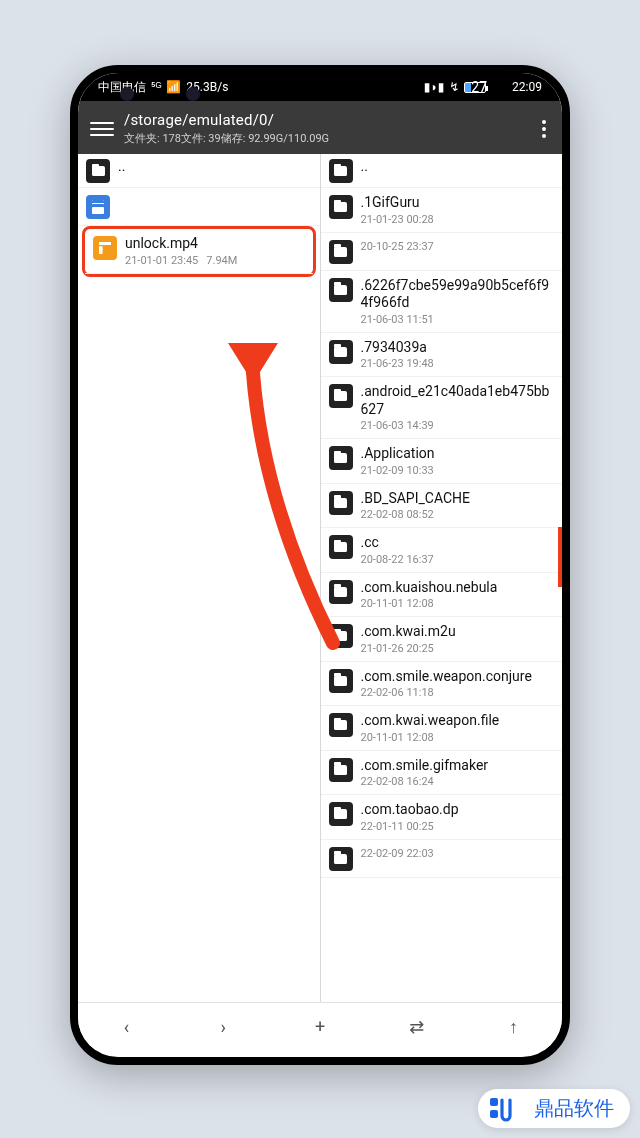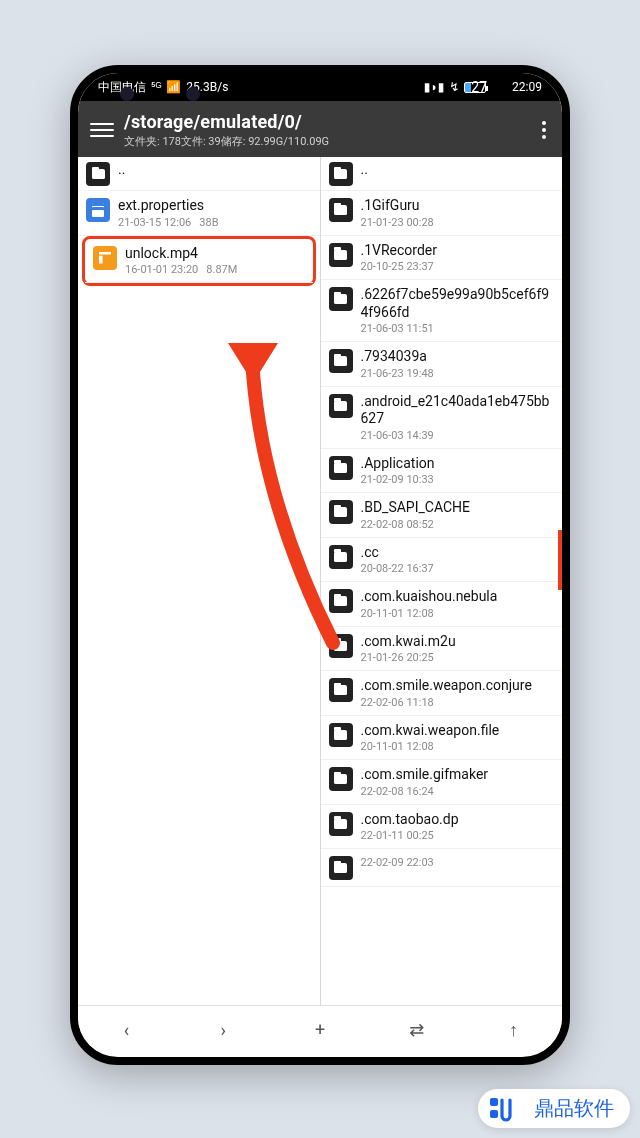--- a/index.html
+++ b/index.html
@@ -61,21 +61,21 @@
     background: #3a3a3a;
     color: #fff;
     padding: 10px 12px 8px 12px;
     display: flex;
     align-items: center;
     gap: 10px;
   }
   .hamburger { width: 24px; display: flex; flex-direction: column; gap: 4px; }
   .hamburger span { height: 2px; background: #fff; border-radius: 1px; }
   .title-block { flex: 1; overflow:hidden; }
-  .path { font-size: 18px; font-weight: 700; letter-spacing: .2px;}
+  .path { font-size: 15px; font-weight: 400; letter-spacing: .2px;}
   .subtitle { font-size: 11px; color: #d0d0d0; margin-top: 2px; display:flex; }
   .more-dots { display: flex; flex-direction: column; gap: 3px; padding:0 4px;}
   .more-dots span { width: 4px; height: 4px; background: #fff; border-radius: 50%; }
   .panes {
     display: flex;
     height: calc(100% - 28px - 60px - 48px);
     background:#fff;
   }
   .pane {
     flex: 1;
@@ -210,36 +210,29 @@
   <div class="panes">
     <div class="pane" id="left-pane">
       <div class="entry up">
         <div class="ficon folder"></div>
         <div class="entry-text">
             <div class="ename">..</div>
           </div>
       </div>
     <div class="entry">
           <div class="ficon doc"></div>
-          <div class="entry-text">
-            <div class="ename">ext.properties</div>
-            <div class="emeta">
-              <span>21-03-15 12:06</span>
-              <span>38B</span>
-            </div>
-          </div>
         </div>
         <div class="highlight-box">
           <div class="entry">
             <div class="ficon video"></div>
             <div class="entry-text">
               <div class="ename">unlock.mp4</div>
               <div class="emeta">
-                <span>16-01-01 23:20</span>
-                <span>8.87M</span>
+                <span>21-01-01 23:45</span>
+                <span>7.94M</span>
               </div>
             </div>
           </div>
         </div>
       </div>
     <div class="pane" id="right-pane">
       <div class="entry up">
         <div class="ficon folder"></div>
         <div class="entry-text">
             <div class="ename">..</div>
@@ -251,21 +244,20 @@
           <div class="entry-text">
             <div class="ename">.1GifGuru</div>
             <div class="emeta">
               <span>21-01-23 00:28</span>
             </div>
           </div>
         </div>
         <div class="entry">
           <div class="ficon folder"></div>
           <div class="entry-text">
-            <div class="ename">.1VRecorder</div>
             <div class="emeta">
               <span>20-10-25 23:37</span>
             </div>
           </div>
         </div>
         <div class="entry">
           <div class="ficon folder"></div>
           <div class="entry-text">
             <div class="ename">.6226f7cbe59e99a90b5cef6f94f966fd</div>
             <div class="emeta">

